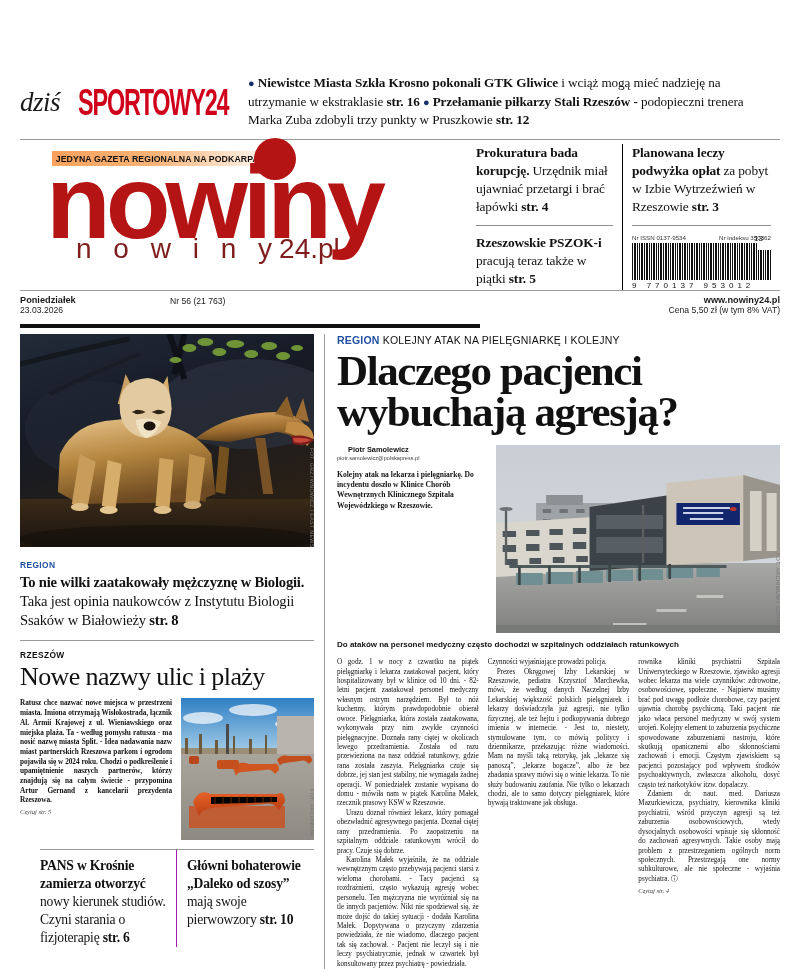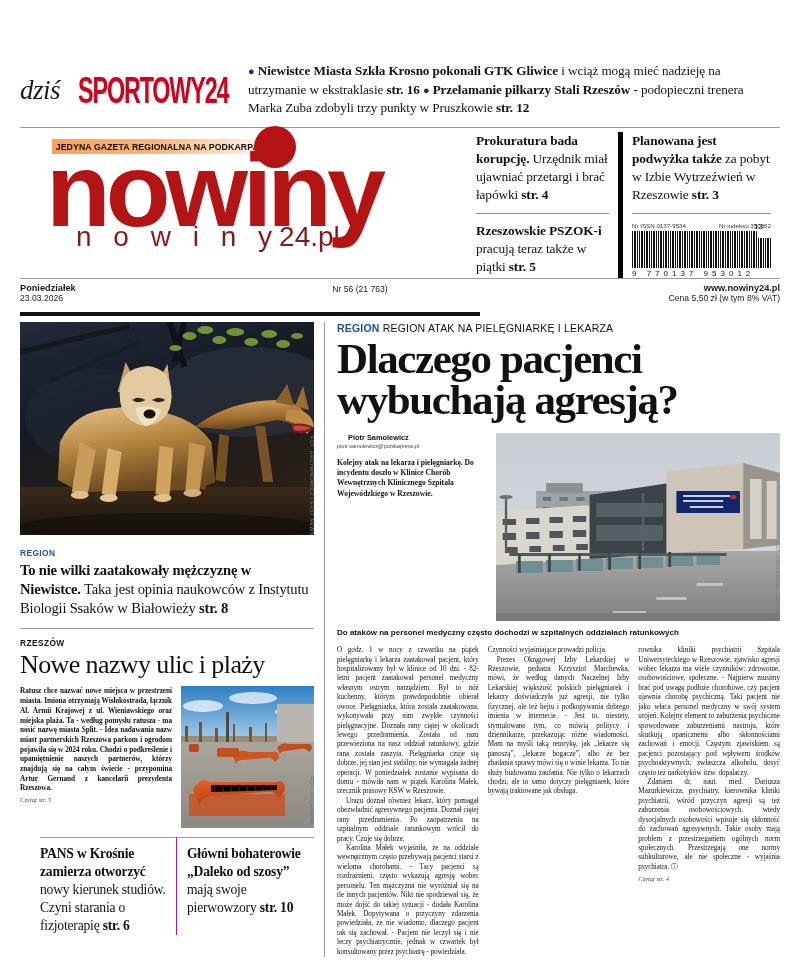--- a/index.html
+++ b/index.html
@@ -5,21 +5,21 @@
 <style>
   * { box-sizing: border-box; }
   html, body { margin:0; padding:0; }
   body {
     width: 800px; height: 969px;
     background:#ffffff;
     font-family: "Liberation Serif", serif;
     color:#111;
     overflow:hidden;
   }
-  .page { width:800px; height:969px; position:relative; padding:4px 20px; }
+  .page { width:800px; height:969px; position:relative; padding:16px 20px; }
 
   
   .sportbar { display:flex; align-items:center; padding-top:58px; gap:14px; }
   .dzis {
     font-family:"Liberation Serif", serif;
     font-style:italic; font-size:27px; color:#1a1a1a; letter-spacing:-.5px;
     padding-right:4px; flex:0 0 auto;
   }
   .sportowy24 {
     font-family:"Liberation Sans", sans-serif;
@@ -61,21 +61,21 @@
   }
   .logo-sub {
     font-family:"Liberation Sans", sans-serif;
     font-size:28px; color:#7f1d1d; letter-spacing:7px;
     margin-left:56px; margin-top:-12px;
   }
   .logo-sub .pl { letter-spacing:0px; }
 
   .teaser-col { flex:1; display:flex; padding-left:14px; padding-top:4px; }
   .tcol { flex:1; padding:0 9px; }
-  .tcol.first { border-right:5px solid #000000; padding-left:2px; }
+  .tcol.first { border-right:1px solid #000000; padding-left:2px; }
   .teaser {
     font-size:13.4px; line-height:1.34; letter-spacing:-.15px;
   }
   .teaser b { font-weight:bold; }
   .tsep { border-top:1px solid #8d8d8d; margin:9px 0 8px 0; }
 
   
   .barcode-head { display:flex; justify-content:space-between;
     font-family:"Liberation Sans", sans-serif; font-size:6.2px; color:#333;
     margin-bottom:2px; }
@@ -91,21 +91,21 @@
     font-family:"Liberation Sans", sans-serif; font-size:8px; }
 
   
   .datebar {
     display:flex; align-items:flex-start; border-top:1px solid #9a9a9a;
     padding-top:4px; font-family:"Liberation Sans", sans-serif;
     font-size:8.6px; color:#1a1a1a; height:34px;
   }
   .db-left { width:150px; }
   .db-left b { font-size:9.2px; }
-  .db-mid { flex:1; text-align:center; padding-top:1px; }
+  .db-mid { flex:1; padding-top:1px; }
   .db-right { width:230px; text-align:right; }
   .db-right b { font-size:9.2px; }
 
   .blackbar { height:4px; background:#111; width:460px; }
 
   
   .content { display:flex; margin-top:6px; }
   .left-col { width:305px; padding-right:10px; border-right:1px solid #9a9a9a; }
   .right-col { flex:1; padding-left:12px; }
 
@@ -211,21 +211,21 @@
         <div class="teaser">
           <b>Prokuratura bada korupcję.</b><span> Urzędnik miał ujawniać przetargi i brać łapówki </span><b>str. 4</b>
         </div>
         <div class="tsep"></div>
         <div class="teaser">
           <b>Rzeszowskie PSZOK-i</b><span> pracują teraz także w piątki </span><b>str. 5</b>
         </div>
       </div>
       <div class="tcol">
         <div class="teaser">
-          <b>Planowana jest podwyżka także</b><span> za pobyt w Izbie Wytrzeźwień w Rzeszowie </span><b>str. 3</b>
+          <b>Planowana leczy podwyżka opłat</b><span> za pobyt w Izbie Wytrzeźwień w Rzeszowie </span><b>str. 3</b>
         </div>
         <div class="tsep"></div>
         <div>
           <div class="barcode-head">
             <span>Nr ISSN 0137-9534</span>
             <span>Nr indeksu 350362</span>
           </div>
           <div class="barcode">
             <i></i>
               <i class="w"></i>
@@ -388,21 +388,21 @@
             <ellipse cx="143" cy="176" rx="9" ry="4" fill="#dfc08b"></ellipse>
             <ellipse cx="173" cy="171" rx="9" ry="4" fill="#cfae78"></ellipse>
           </g>
           <ellipse cx="148" cy="205" rx="150" ry="14" fill="#120e0a" opacity=".55"></ellipse>
         </svg>
         <div class="pcredit">FOT. GRZYWNOWICZ / EAST NEWS</div>
       </div>
 
       <div class="kicker">REGION</div>
       <div class="lead-head">
-        <b>To nie wilki zaatakowały mężczyznę w Niewistce.</b><span> Taka jest opinia naukowców z Instytutu Biologii Ssaków w Białowieży </span><b>str. 8</b>
+        <b>To nie wilki zaatakowały mężczyznę w Biologii.</b><span> Taka jest opinia naukowców z Instytutu Biologii Ssaków w Białowieży </span><b>str. 8</b>
       </div>
 
       <div class="hr-thin"></div>
       <div class="kicker grey">RZESZÓW</div>
       <div class="sec-title">Nowe nazwy ulic i plaży</div>
 
       <div class="two-up">
         <div style="flex:1">
           <div class="body-text bold">Ratusz chce nazwać nowe miejsca w przestrzeni miasta. Imiona otrzymają Wisłokostrada, łącznik Al. Armii Krajowej z ul. Wieniawskiego oraz miejska plaża. Ta - według pomysłu ratusza - ma nosić nazwę miasta Split. - Idea nadawania nazw miast partnerskich Rzeszowa parkom i ogrodom pojawiła się w 2024 roku. Chodzi o podkreślenie i upamiętnienie naszych partnerów, którzy znajdują się na całym świecie - przypomina Artur Gernand z kancelarii prezydenta Rzeszowa.</div>
           <div class="readmore">Czytaj str. 5</div>
@@ -472,21 +472,21 @@
         <div class="bt second">
           <div class="bt-text">
             <b>Główni bohaterowie „Daleko od szosy”</b><span> mają swoje pierwowzory </span><b>str. 10</b>
           </div>
         </div>
       </div>
     </div>
 
     <div class="right-col">
       <div class="main-kicker">
-        <b>REGION</b><span> REGION ATAK NA PIELĘGNIARKĘ I LEKARZA</span>
+        <b>REGION</b><span> KOLEJNY ATAK NA PIELĘGNIARKĘ I KOLEJNY</span>
       </div>
       <h1 class="main-head">
         <span>Dlaczego pacjenci</span><br>
         <span>wybuchają agresją?</span>
       </h1>
 
       <div class="main-body">
         <div class="byline-col">
           <div class="byline">Piotr Samolewicz</div>
           <div class="byline-mail">piotr.samolewicz@polskapress.pl</div>

